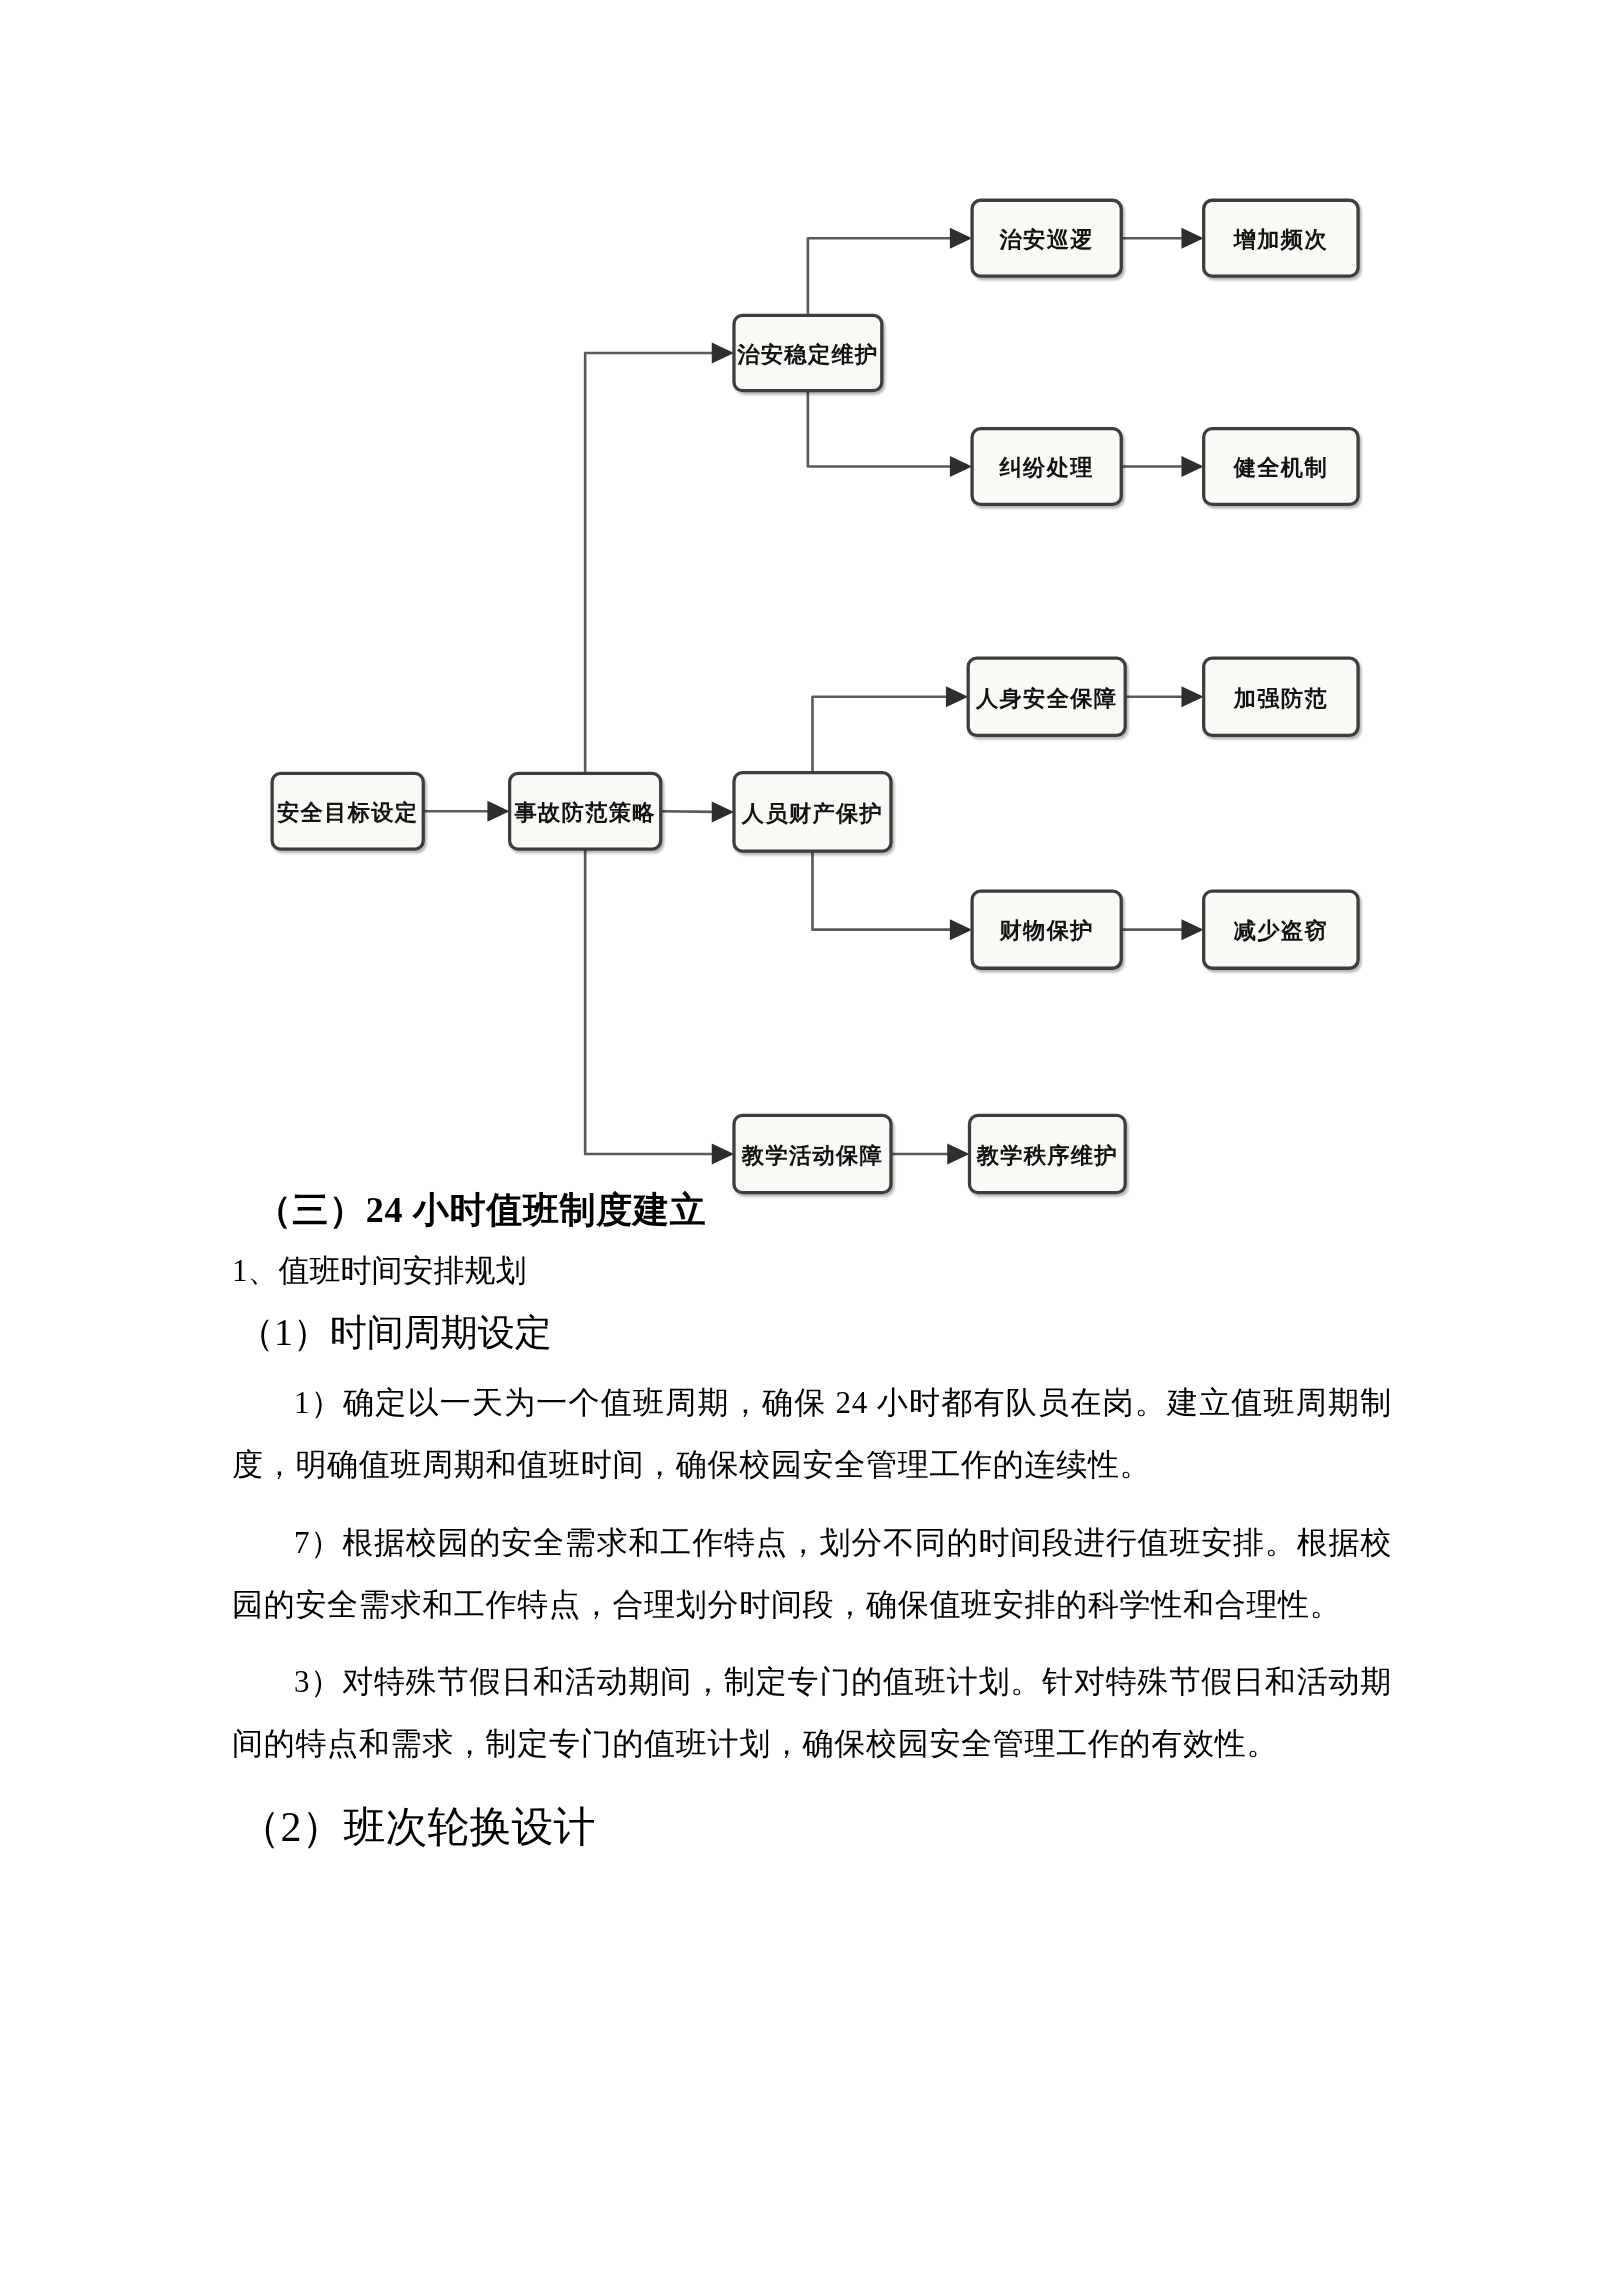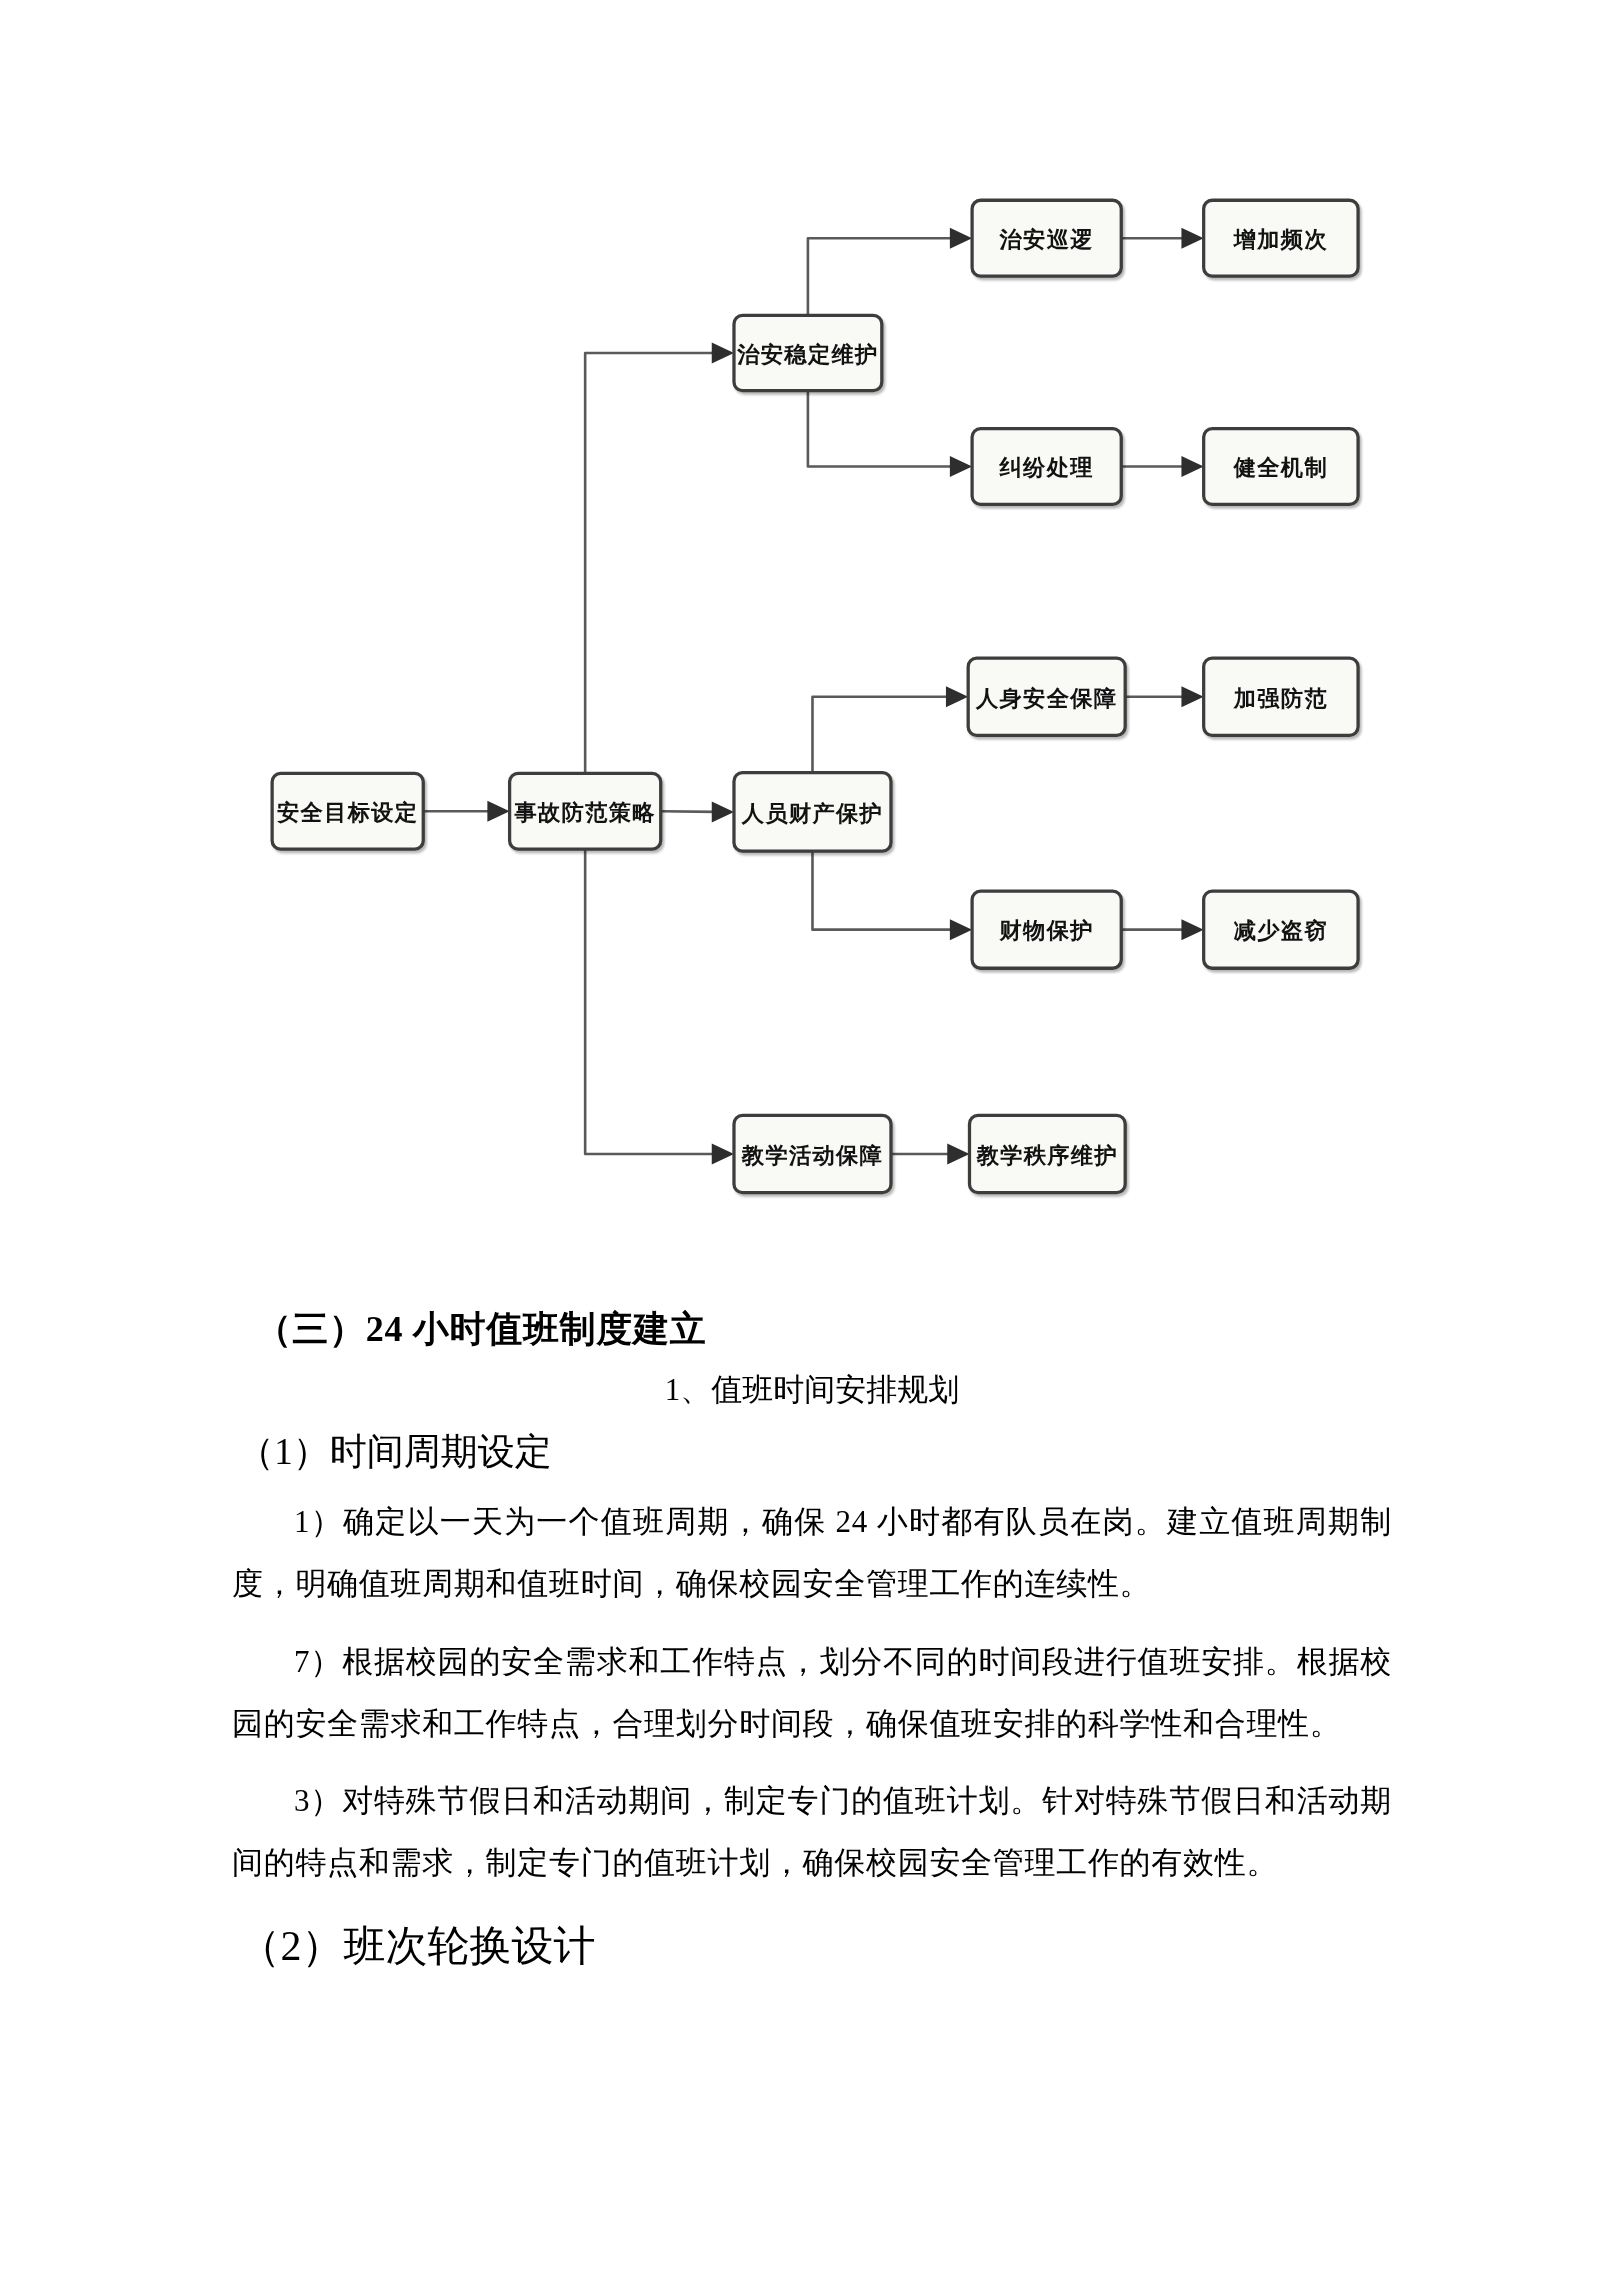--- a/index.html
+++ b/index.html
@@ -10,28 +10,28 @@
   .page{position:absolute;inset:0;background:#ffffff;}
   
   #flow-svg{position:absolute;left:0;top:0;width:1623px;height:2295px;}
   .nodebox{filter:drop-shadow(3px 4px 2px rgba(0,0,0,0.28));}
   .nodelabel{
     font-family:"Liberation Sans","DejaVu Sans",sans-serif;
     font-weight:bold;font-size:34px;letter-spacing:2px;
   }
   
   .content{
-    position:absolute;left:232px;top:1300px;width:1160px;
+    position:absolute;left:232px;top:1181px;width:1160px;
     font-size:31px;line-height:62px;
   }
   .h-sec{
     font-size:36px;line-height:59px;font-weight:bold;
     margin:0 0 0 23.6px;letter-spacing:0.7px;
   }
-  .h-sub1{font-size:31px;line-height:62px;margin:0;text-align:center;}
+  .h-sub1{font-size:31px;line-height:62px;margin:0;}
   .h-sub2{font-size:37px;line-height:62px;margin:0 0 0 5.2px;}
   .para{
     margin:7.9px 0 0 0;text-align:justify;text-indent:2em;
     letter-spacing:0.7px;
   }
   .para + .para{margin-top:15.7px;}
   .h-sub3{font-size:42px;line-height:62px;margin:21px 0 0 6.5px;}
 </style>
 </head>
 <body>

